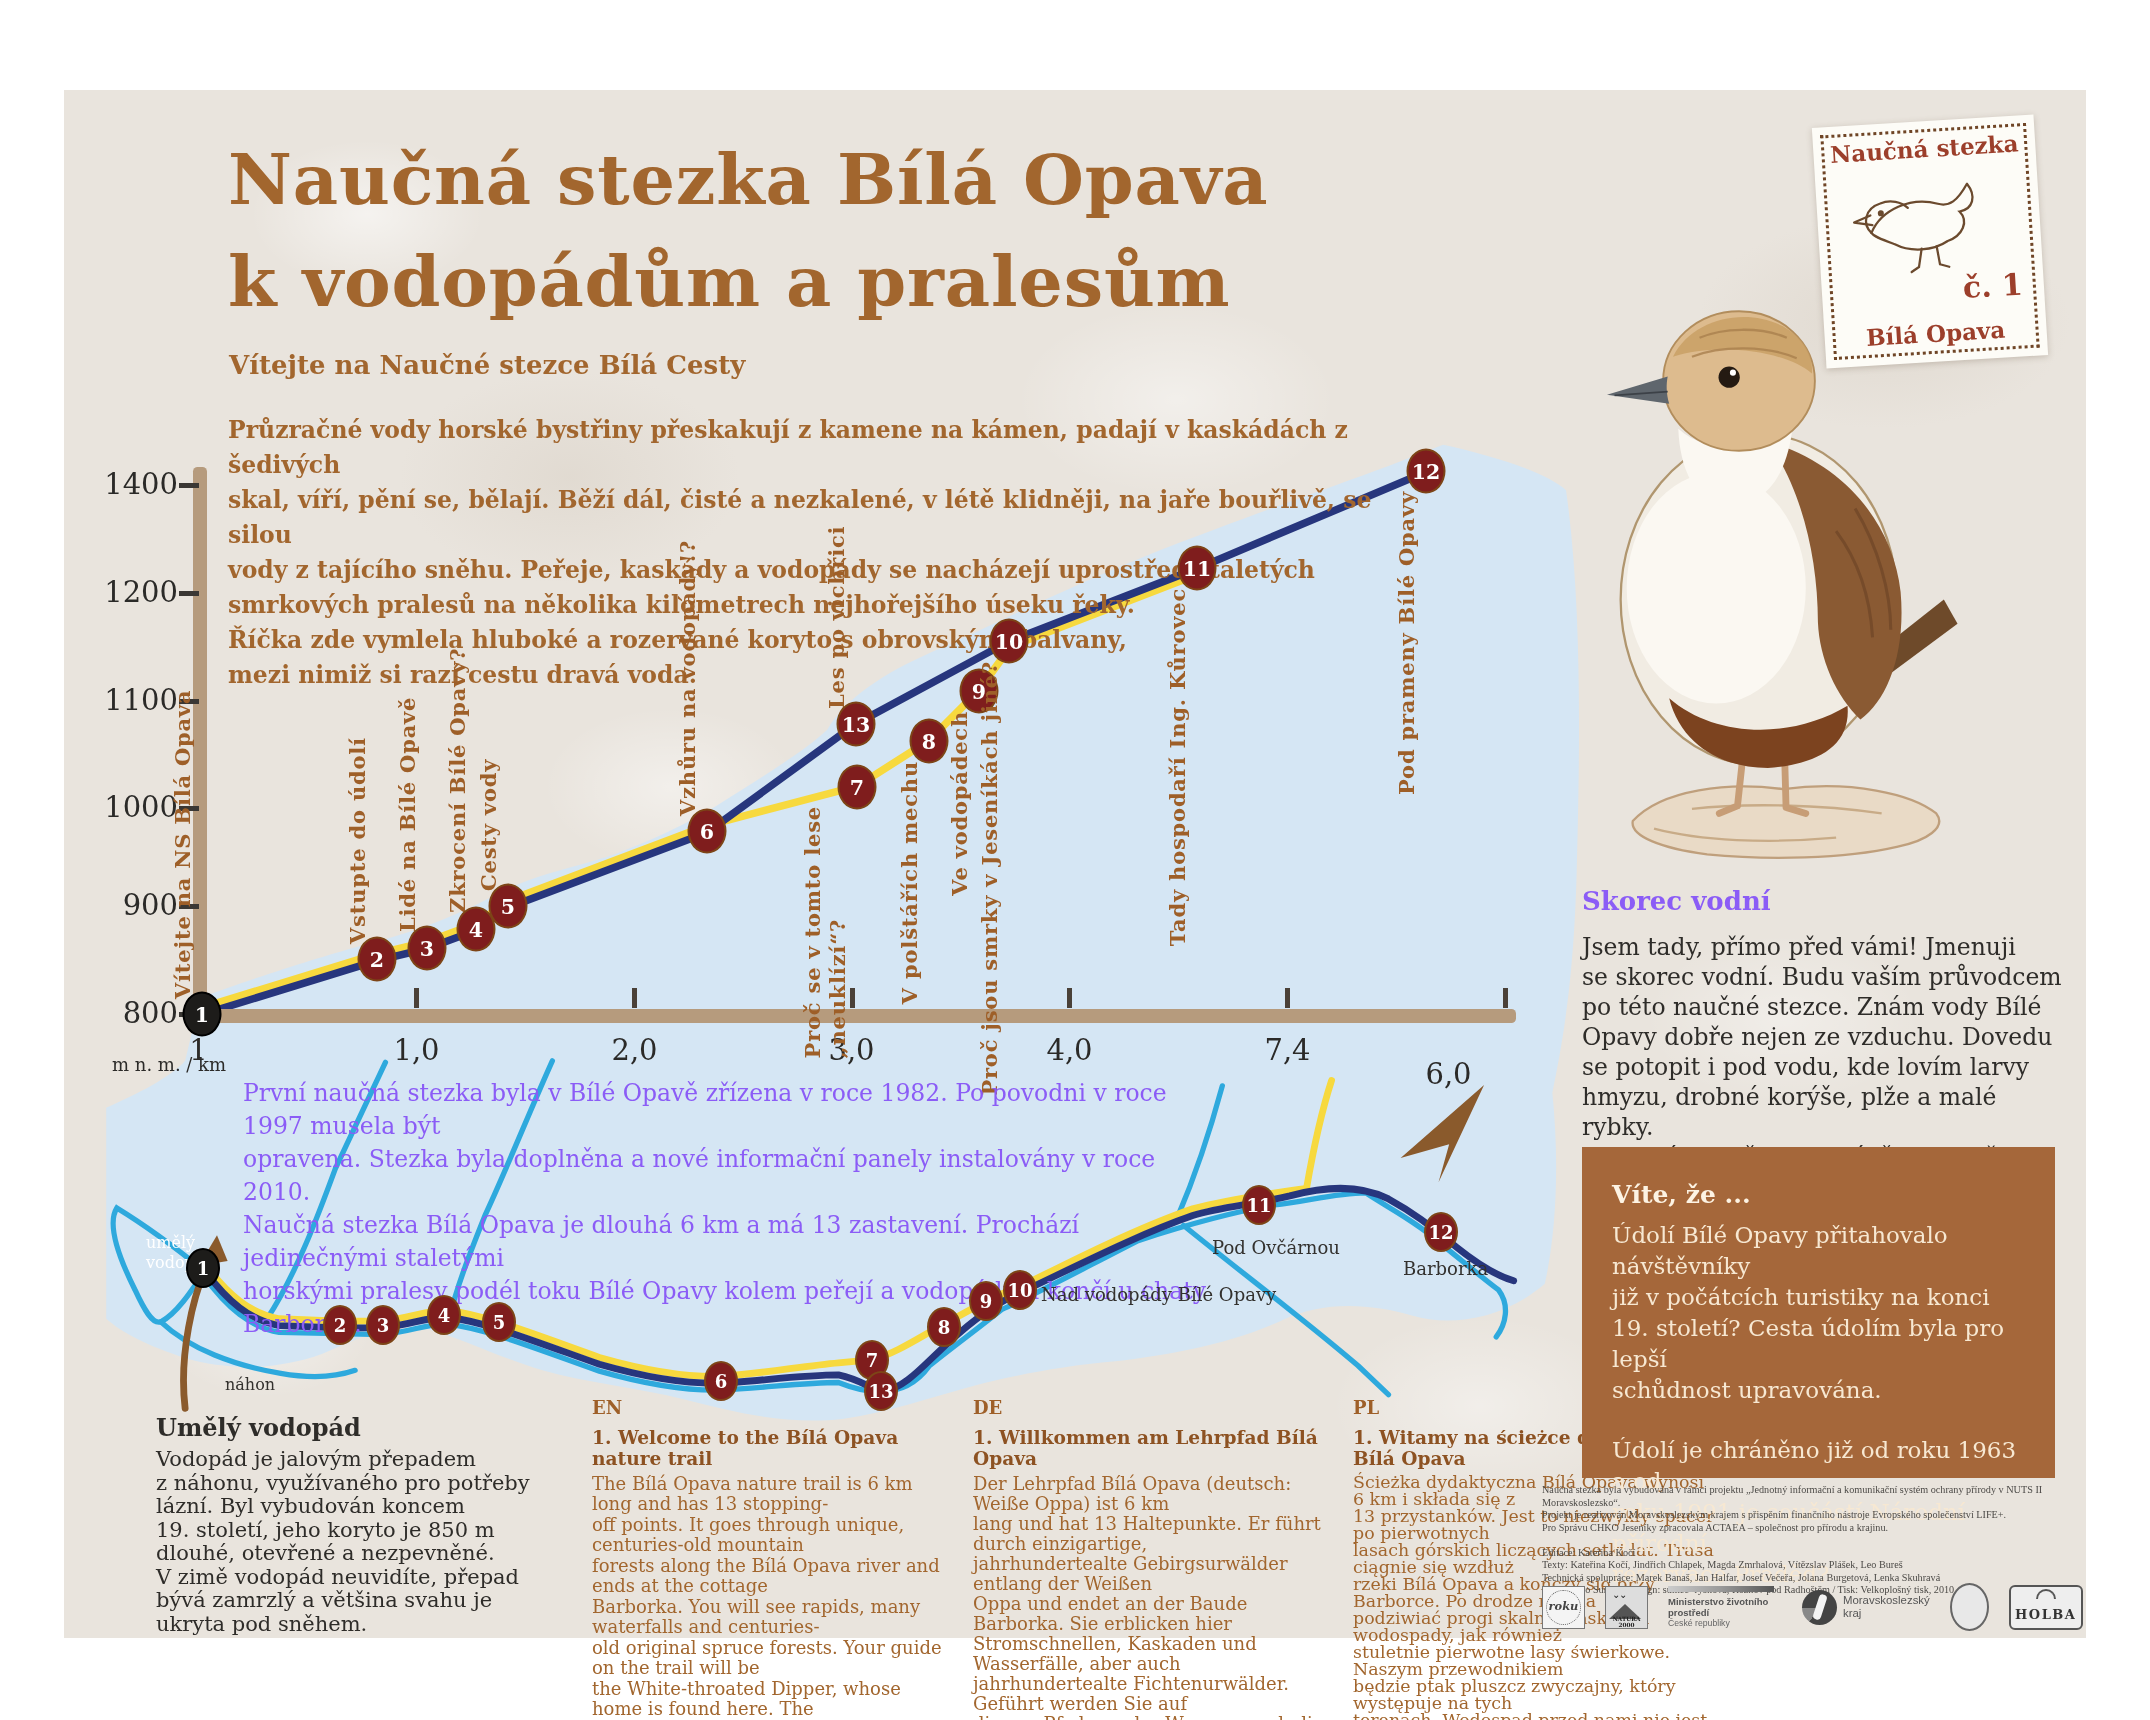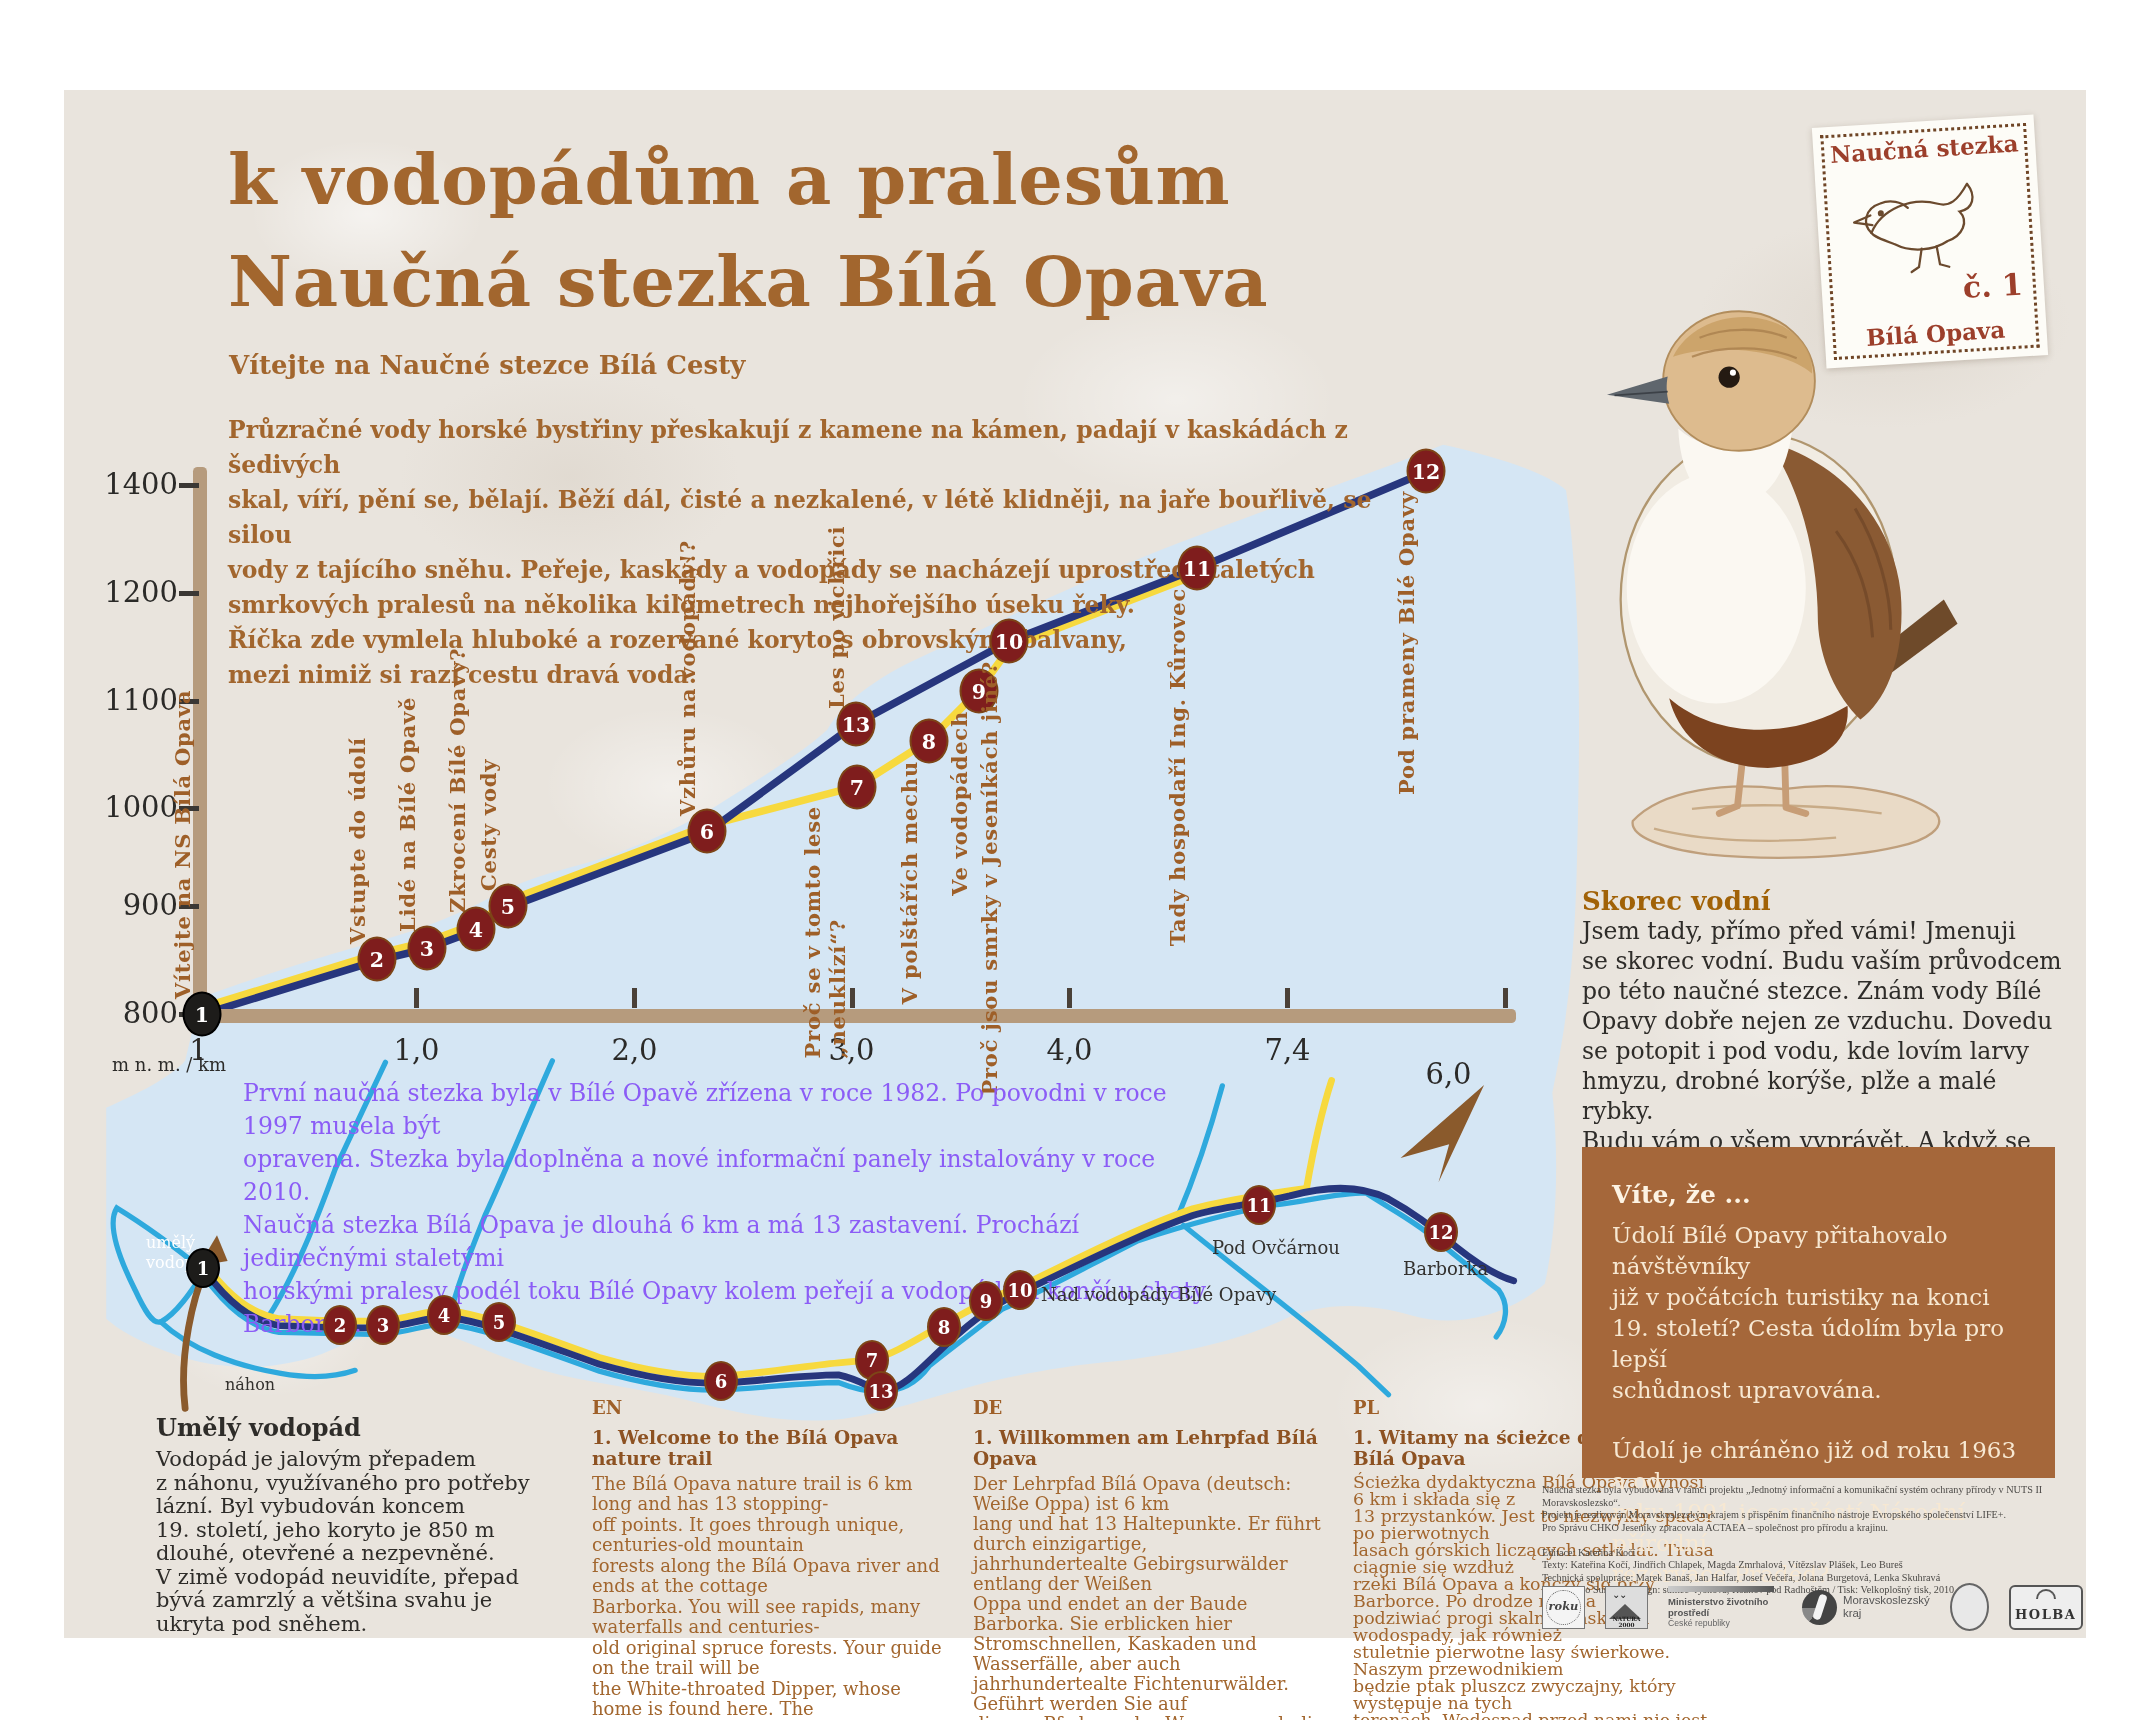--- a/index.html
+++ b/index.html
@@ -65,21 +65,21 @@
   .stamp{left:1819px;top:121px;width:222px;height:241px;background:#fdfcf7;
     transform:rotate(-3.5deg);box-shadow:0 1.5px 6px rgba(90,70,50,.25);}
   .stamp .frame{position:absolute;inset:7.6px;border:3px dotted #6f4526;}
   .stamp .t{position:absolute;top:13.7px;left:0;width:100%;text-align:center;
     font-size:23px;font-weight:bold;color:#9c3f2b;}
   .stamp .num{position:absolute;right:21px;bottom:55px;font-size:30px;font-weight:bold;color:#9c3f2b;}
   .stamp .bt{position:absolute;bottom:15px;left:0;width:100%;text-align:center;
     font-size:23px;font-weight:bold;color:#9c3f2b;}
 
   .skorec{left:1582px;top:886px;width:493px;}
-  .skorec .h{font-size:26px;font-weight:bold;color:#a16207;margin-bottom:0;}
+  .skorec .h{font-size:26px;font-weight:bold;color:#8b5cf6;margin-bottom:16px;}
   .skorec .b{font-size:23.5px;color:#2e2c29;line-height:30px;}
 
   .vitebox{left:1582px;top:1147px;width:473px;height:331px;background:#a5673a;box-sizing:border-box;padding:33px 30px;}
   .vitebox .h{font-size:25px;font-weight:bold;color:#fdf3e3;margin-bottom:10.6px;}
   .vitebox .b{font-size:23px;color:#f7e8d2;line-height:31px;}
   .vitebox .b + .b{margin-top:29px;}
 
   .credits{left:1542px;top:1484px;width:539px;font-size:10.2px;line-height:12.5px;color:#4c4a47;
     font-family:"Liberation Serif",serif;}
 
@@ -184,22 +184,22 @@
         C2350,460 2260,452 2205,470 Z" fill="#c9a065" opacity="0.85"></path>
       <path d="M2240,445 C2270,432 2320,430 2355,445 M2230,470 C2268,455 2330,455 2368,472" stroke="#a97f4e" stroke-width="3" fill="none" opacity="0.8"></path>
       <circle cx="2279" cy="497" r="14" fill="#241a12"></circle>
       <circle cx="2284" cy="491" r="4" fill="#ffffff"></circle>
       <path d="M2198,496 L2118,520 L2200,532 C2196,518 2196,506 2198,496 Z" fill="#5f666d"></path>
       <path d="M2198,516 L2128,521" stroke="#3c4147" stroke-width="2.5" fill="none"></path>
     </g>
   </svg>
 
   <div class="abs title">
+    <div>Naučná stezka Bílá Opava</div>
     <div>k vodopádům a pralesům</div>
-    <div>Naučná stezka Bílá Opava</div>
   </div>
   <div class="abs subtitle">Vítejte na Naučné stezce Bílá Cesty</div>
   <div class="abs intro pre">Průzračné vody horské bystřiny přeskakují z kamene na kámen, padají v kaskádách z šedivých
 skal, víří, pění se, bělají. Běží dál, čisté a nezkalené, v létě klidněji, na jaře bouřlivě, se silou
 vody z tajícího sněhu. Peřeje, kaskády a vodopády se nacházejí uprostřed staletých
 smrkových pralesů na několika kilometrech nejhořejšího úseku řeky.
 Říčka zde vymlela hluboké a rozervané koryto s obrovskými balvany,
 mezi nimiž si razí cestu dravá voda.</div>
 
   <div class="abs stamp">

